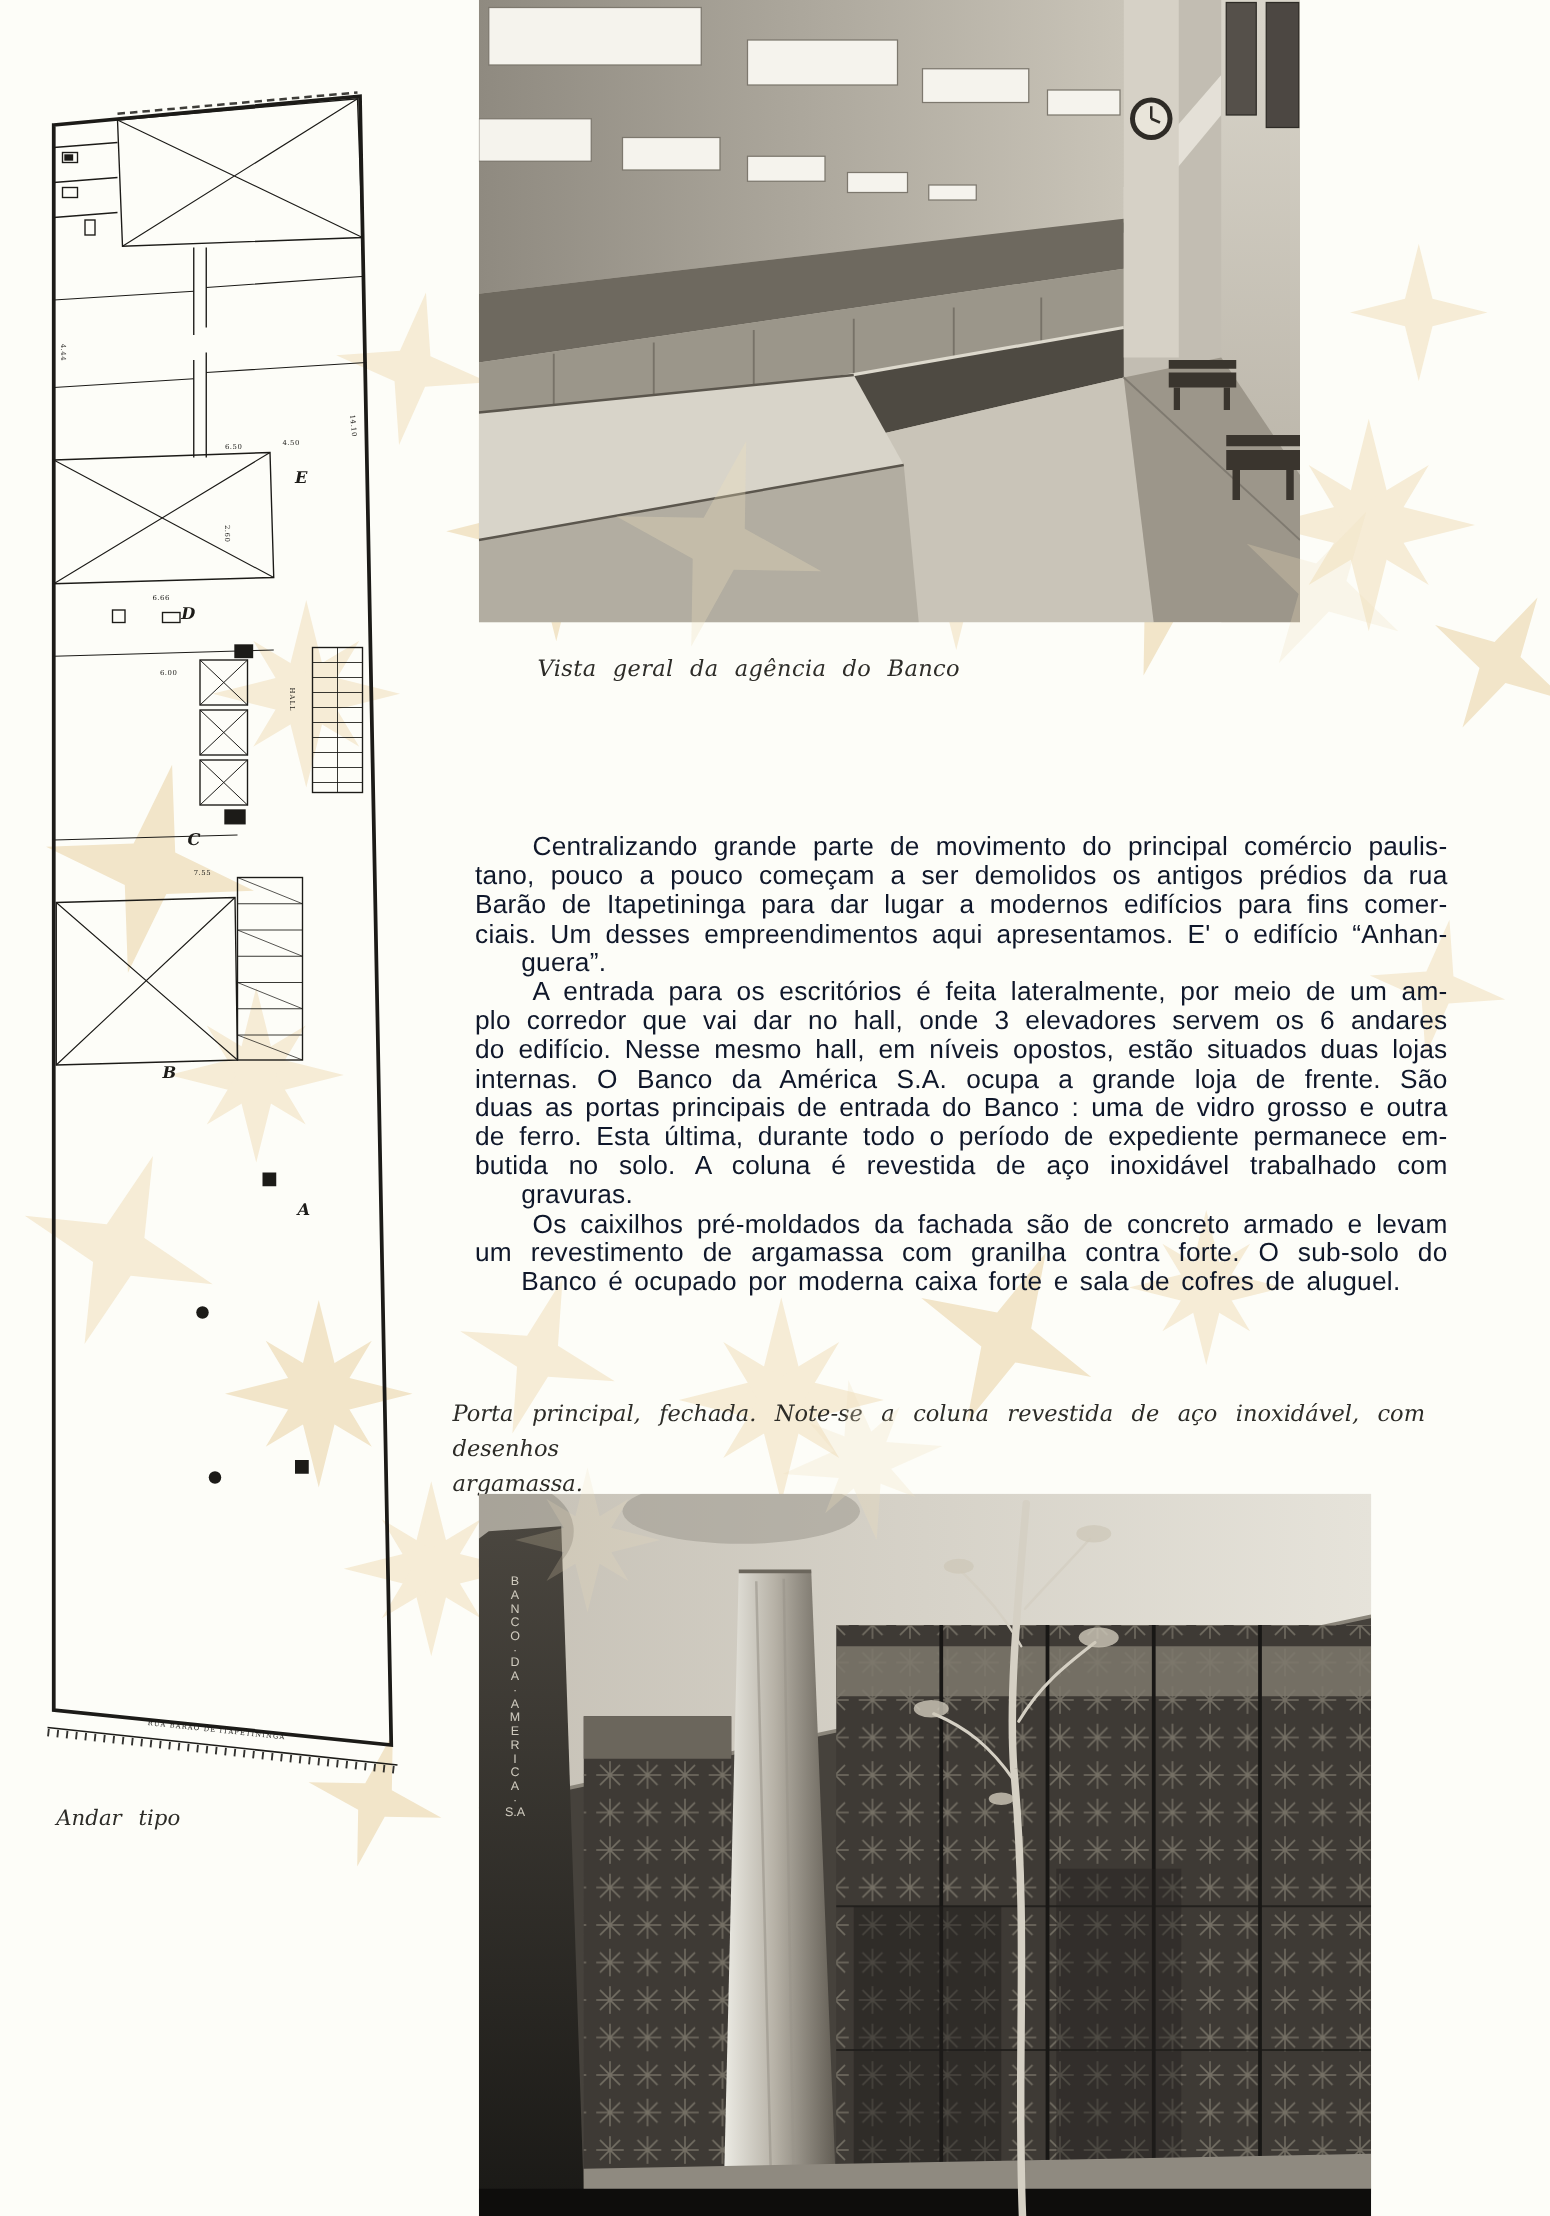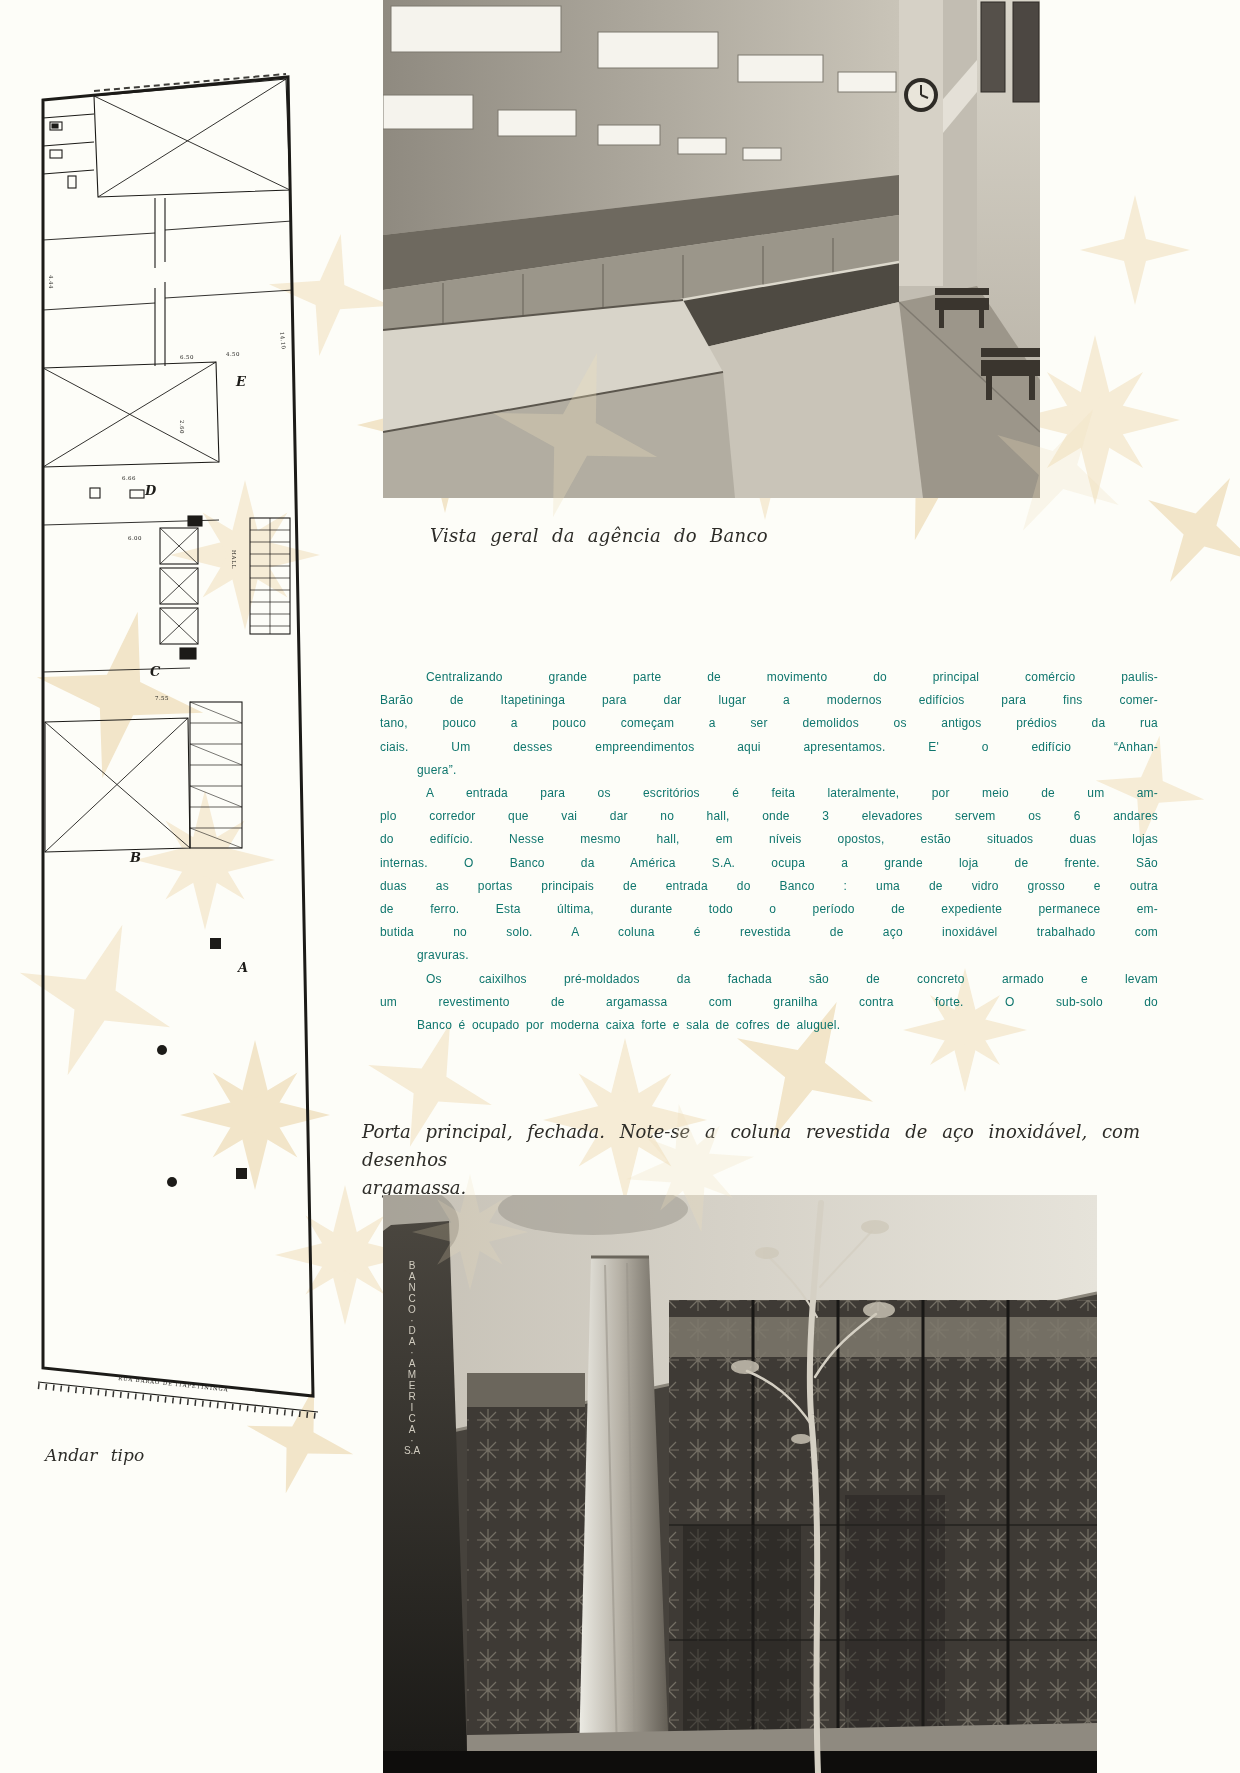--- a/index.html
+++ b/index.html
@@ -2,22 +2,22 @@
 <html><head>
 <meta charset="utf-8">
 <style>
   html,body{margin:0;padding:0;background:#d9d7d2;}
   .page{position:relative;width:1240px;height:1773px;background:#fdfdf8;overflow:hidden;
         font-family:"Liberation Sans",sans-serif;color:#32302b;}
   .layer{position:absolute;left:0;top:0;pointer-events:none;}
 
   
   .article{position:absolute;left:380px;top:666px;width:778px;}
-  .tline{font-size:12px;line-height:23.2px;letter-spacing:.2px;word-spacing:3px;
-         text-align:justify;text-align-last:justify;color:#0f766e;}
+  .tline{font-size:21px;line-height:23.2px;letter-spacing:.2px;word-spacing:3px;
+         text-align:justify;text-align-last:justify;color:#0f172a;}
   .tline.first{text-indent:46px;}
   .tline.last{text-align-last:left;margin-left:37px;}
 
   
   .cap{font-family:"DejaVu Serif","Liberation Serif",serif;font-style:italic;color:#2d2c28;}
   .cap-top{position:absolute;left:430px;top:525px;font-size:18px;word-spacing:7px;letter-spacing:.3px;font-style:italic;}
   .cap-bottom{position:absolute;left:362px;top:1118px;width:778px;font-size:18px;line-height:28px;}
   .cap-bottom .jline{text-align:justify;text-align-last:justify;word-spacing:4px;}
   .plan-cap{position:absolute;left:45px;top:1445px;font-size:17px;word-spacing:8px;}
 
@@ -220,22 +220,22 @@
         <rect x="603" y="376" width="6" height="24"></rect>
           <rect x="646" y="376" width="6" height="24"></rect>
       </g>
     </svg>
   </figure>
 
   <div class="cap cap-top">Vista geral da agência do Banco</div>
 
   <section class="article">
     <div class="tline first">Centralizando grande parte de movimento do principal comércio paulis-</div>
+    <div class="tline">tano, pouco a pouco começam a ser demolidos os antigos prédios da rua</div>
     <div class="tline">Barão de Itapetininga para dar lugar a modernos edifícios para fins comer-</div>
-    <div class="tline">tano, pouco a pouco começam a ser demolidos os antigos prédios da rua</div>
     <div class="tline">ciais.  Um desses empreendimentos aqui apresentamos.  E' o edifício “Anhan-</div>
     <div class="tline last">guera”.</div>
     <div class="tline first">A entrada para os escritórios é feita lateralmente, por meio de um am-</div>
     <div class="tline">plo corredor que vai dar no hall, onde 3 elevadores servem os 6 andares</div>
     <div class="tline">do edifício.  Nesse mesmo hall, em níveis opostos, estão situados duas lojas</div>
     <div class="tline">internas.  O Banco da América S.A. ocupa a grande loja de frente.  São</div>
     <div class="tline">duas as portas principais de entrada do Banco :  uma de vidro grosso e outra</div>
     <div class="tline">de ferro.  Esta última, durante todo o período de expediente permanece em-</div>
     <div class="tline">butida no solo.  A coluna é revestida de aço inoxidável trabalhado com</div>
     <div class="tline last">gravuras.</div>

